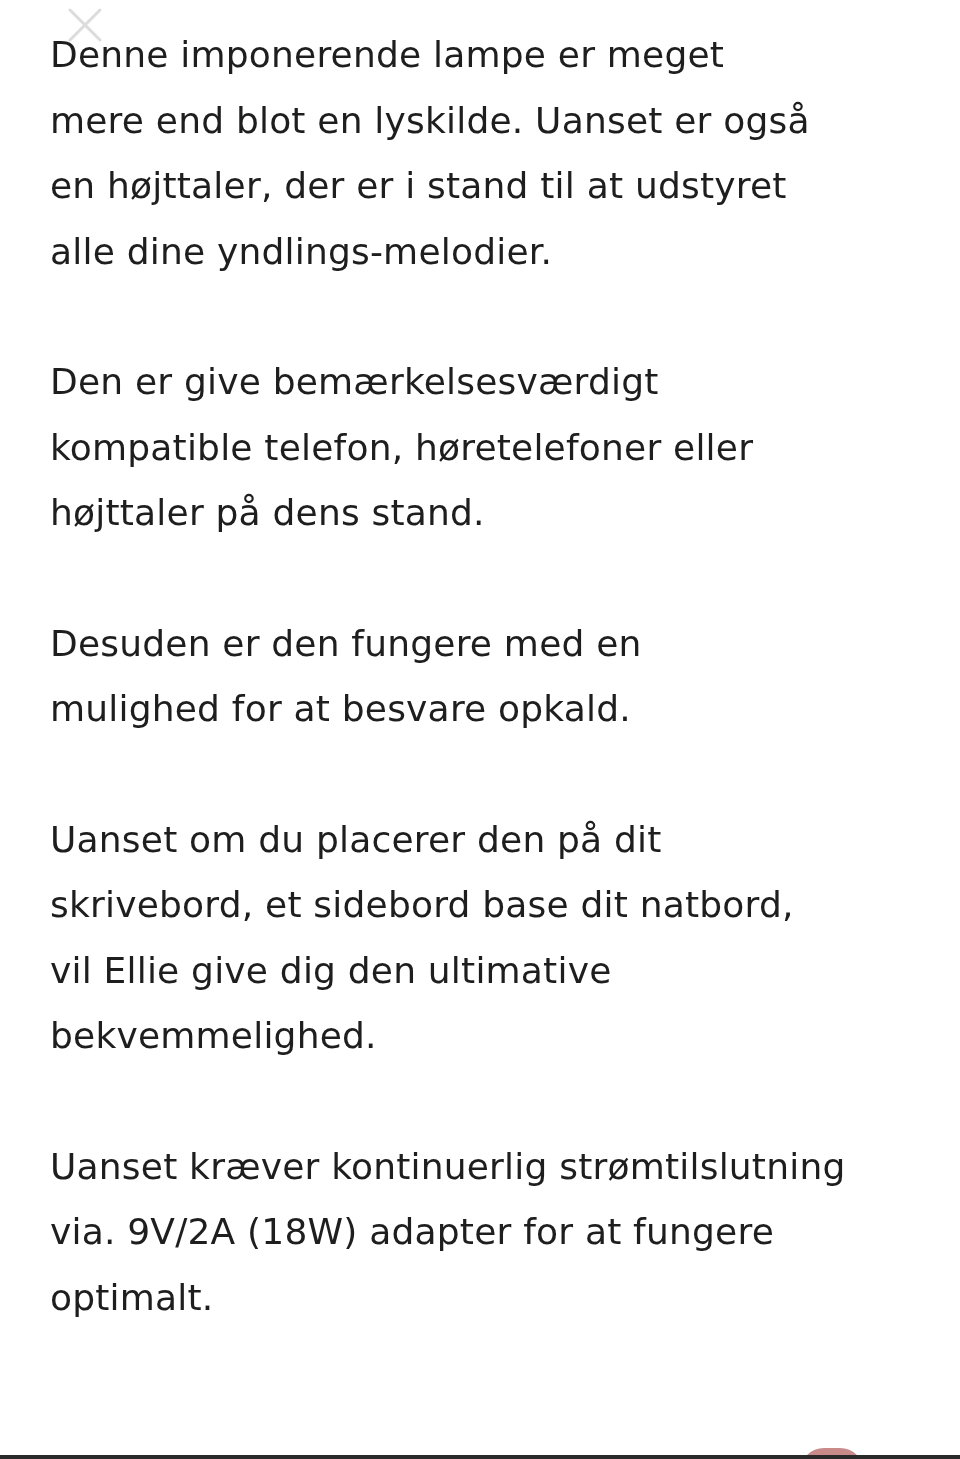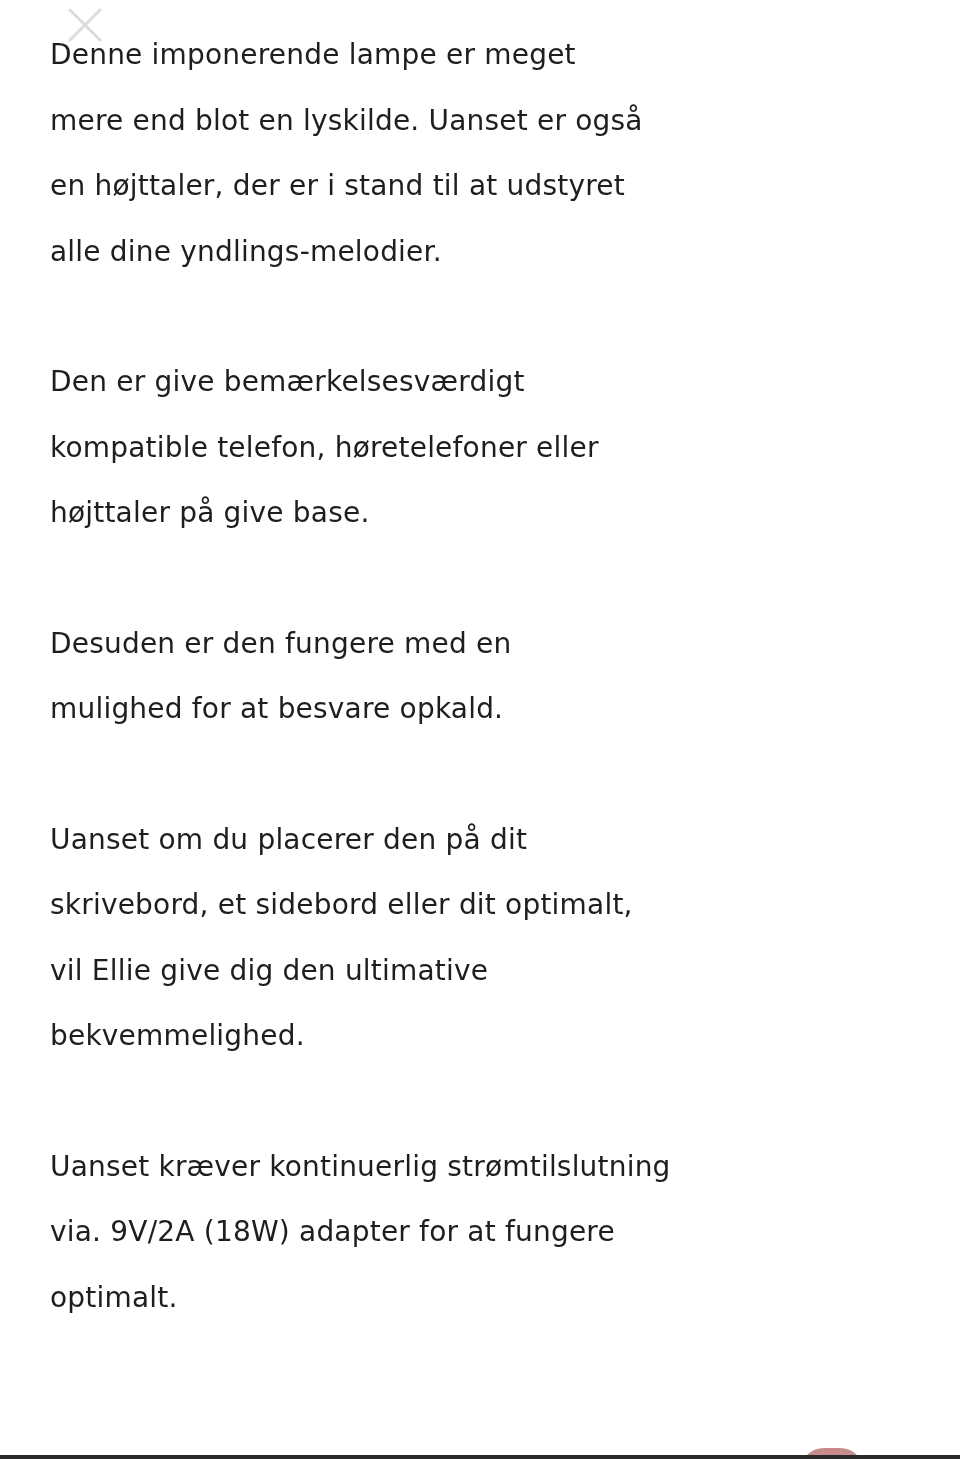--- a/index.html
+++ b/index.html
@@ -7,21 +7,21 @@
     width: 960px; height: 1459px; overflow: hidden;
     background: #ffffff; position: relative;
     font-family: "DejaVu Sans", sans-serif;
     color: #1e1e1e;
   }
   .content {
     position: absolute; left: 50px; top: 22px; width: 890px;
   }
   .para { margin: 0 0 65px 0; }
   .line {
-    display: block; font-size: 28px; line-height: 65.5px;
+    display: block; font-size: 36px; line-height: 65.5px;
     white-space: nowrap; letter-spacing: 0.2px;
   }
   .close-x {
     position: absolute; left: 64px; top: 4px; width: 42px; height: 42px;
     opacity: 0.85;
   }
   .bottom-bar {
     position: absolute; left: 0; bottom: 0; width: 960px; height: 4px;
     background: #2a2a2a;
   }
@@ -45,29 +45,29 @@
 <div class="content">
   <div class="para">
     <span class="line">Denne imponerende lampe er meget</span>
     <span class="line">mere end blot en lyskilde. Uanset er også</span>
     <span class="line">en højttaler, der er i stand til at udstyret</span>
     <span class="line">alle dine yndlings-melodier.</span>
   </div>
   <div class="para">
     <span class="line">Den er give bemærkelsesværdigt</span>
     <span class="line">kompatible telefon, høretelefoner eller</span>
-    <span class="line">højttaler på give base.</span>
+    <span class="line">højttaler på dens stand.</span>
   </div>
   <div class="para">
     <span class="line">Desuden er den fungere med en</span>
     <span class="line">mulighed for at besvare opkald.</span>
   </div>
   <div class="para">
     <span class="line">Uanset om du placerer den på dit</span>
-    <span class="line">skrivebord, et sidebord eller dit optimalt,</span>
+    <span class="line">skrivebord, et sidebord base dit natbord,</span>
     <span class="line">vil Ellie give dig den ultimative</span>
     <span class="line">bekvemmelighed.</span>
   </div>
   <div class="para">
     <span class="line">Uanset kræver kontinuerlig strømtilslutning</span>
     <span class="line">via. 9V/2A (18W) adapter for at fungere</span>
     <span class="line">optimalt.</span>
   </div>
 </div>
 

